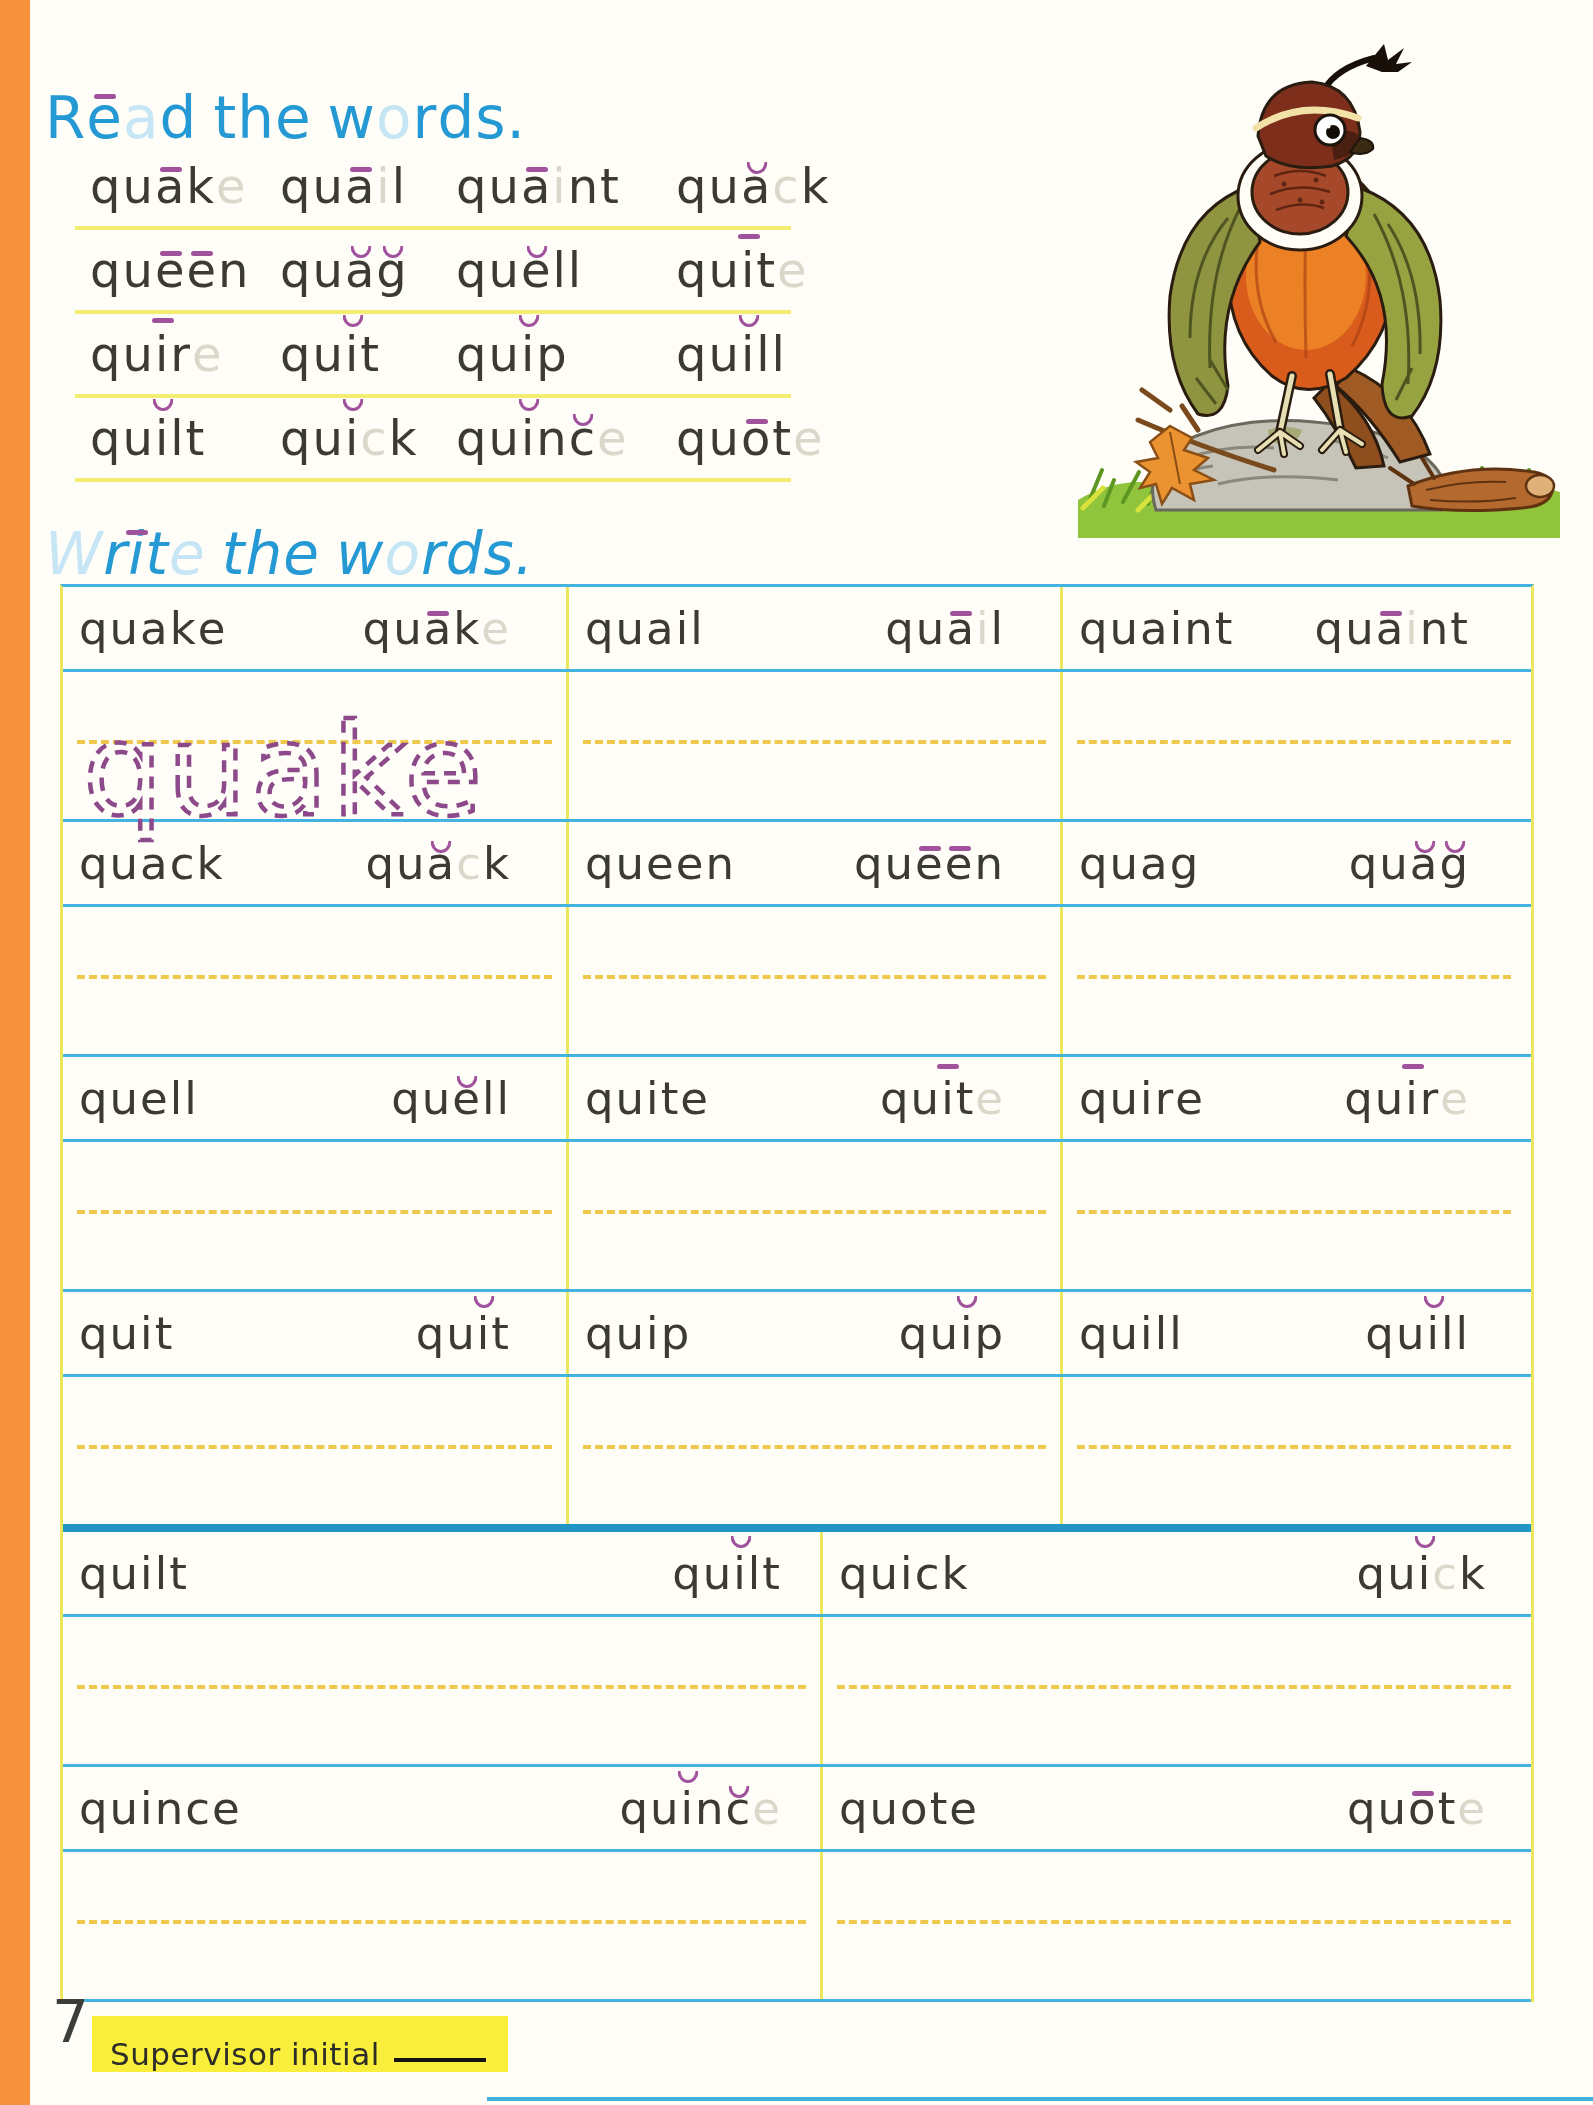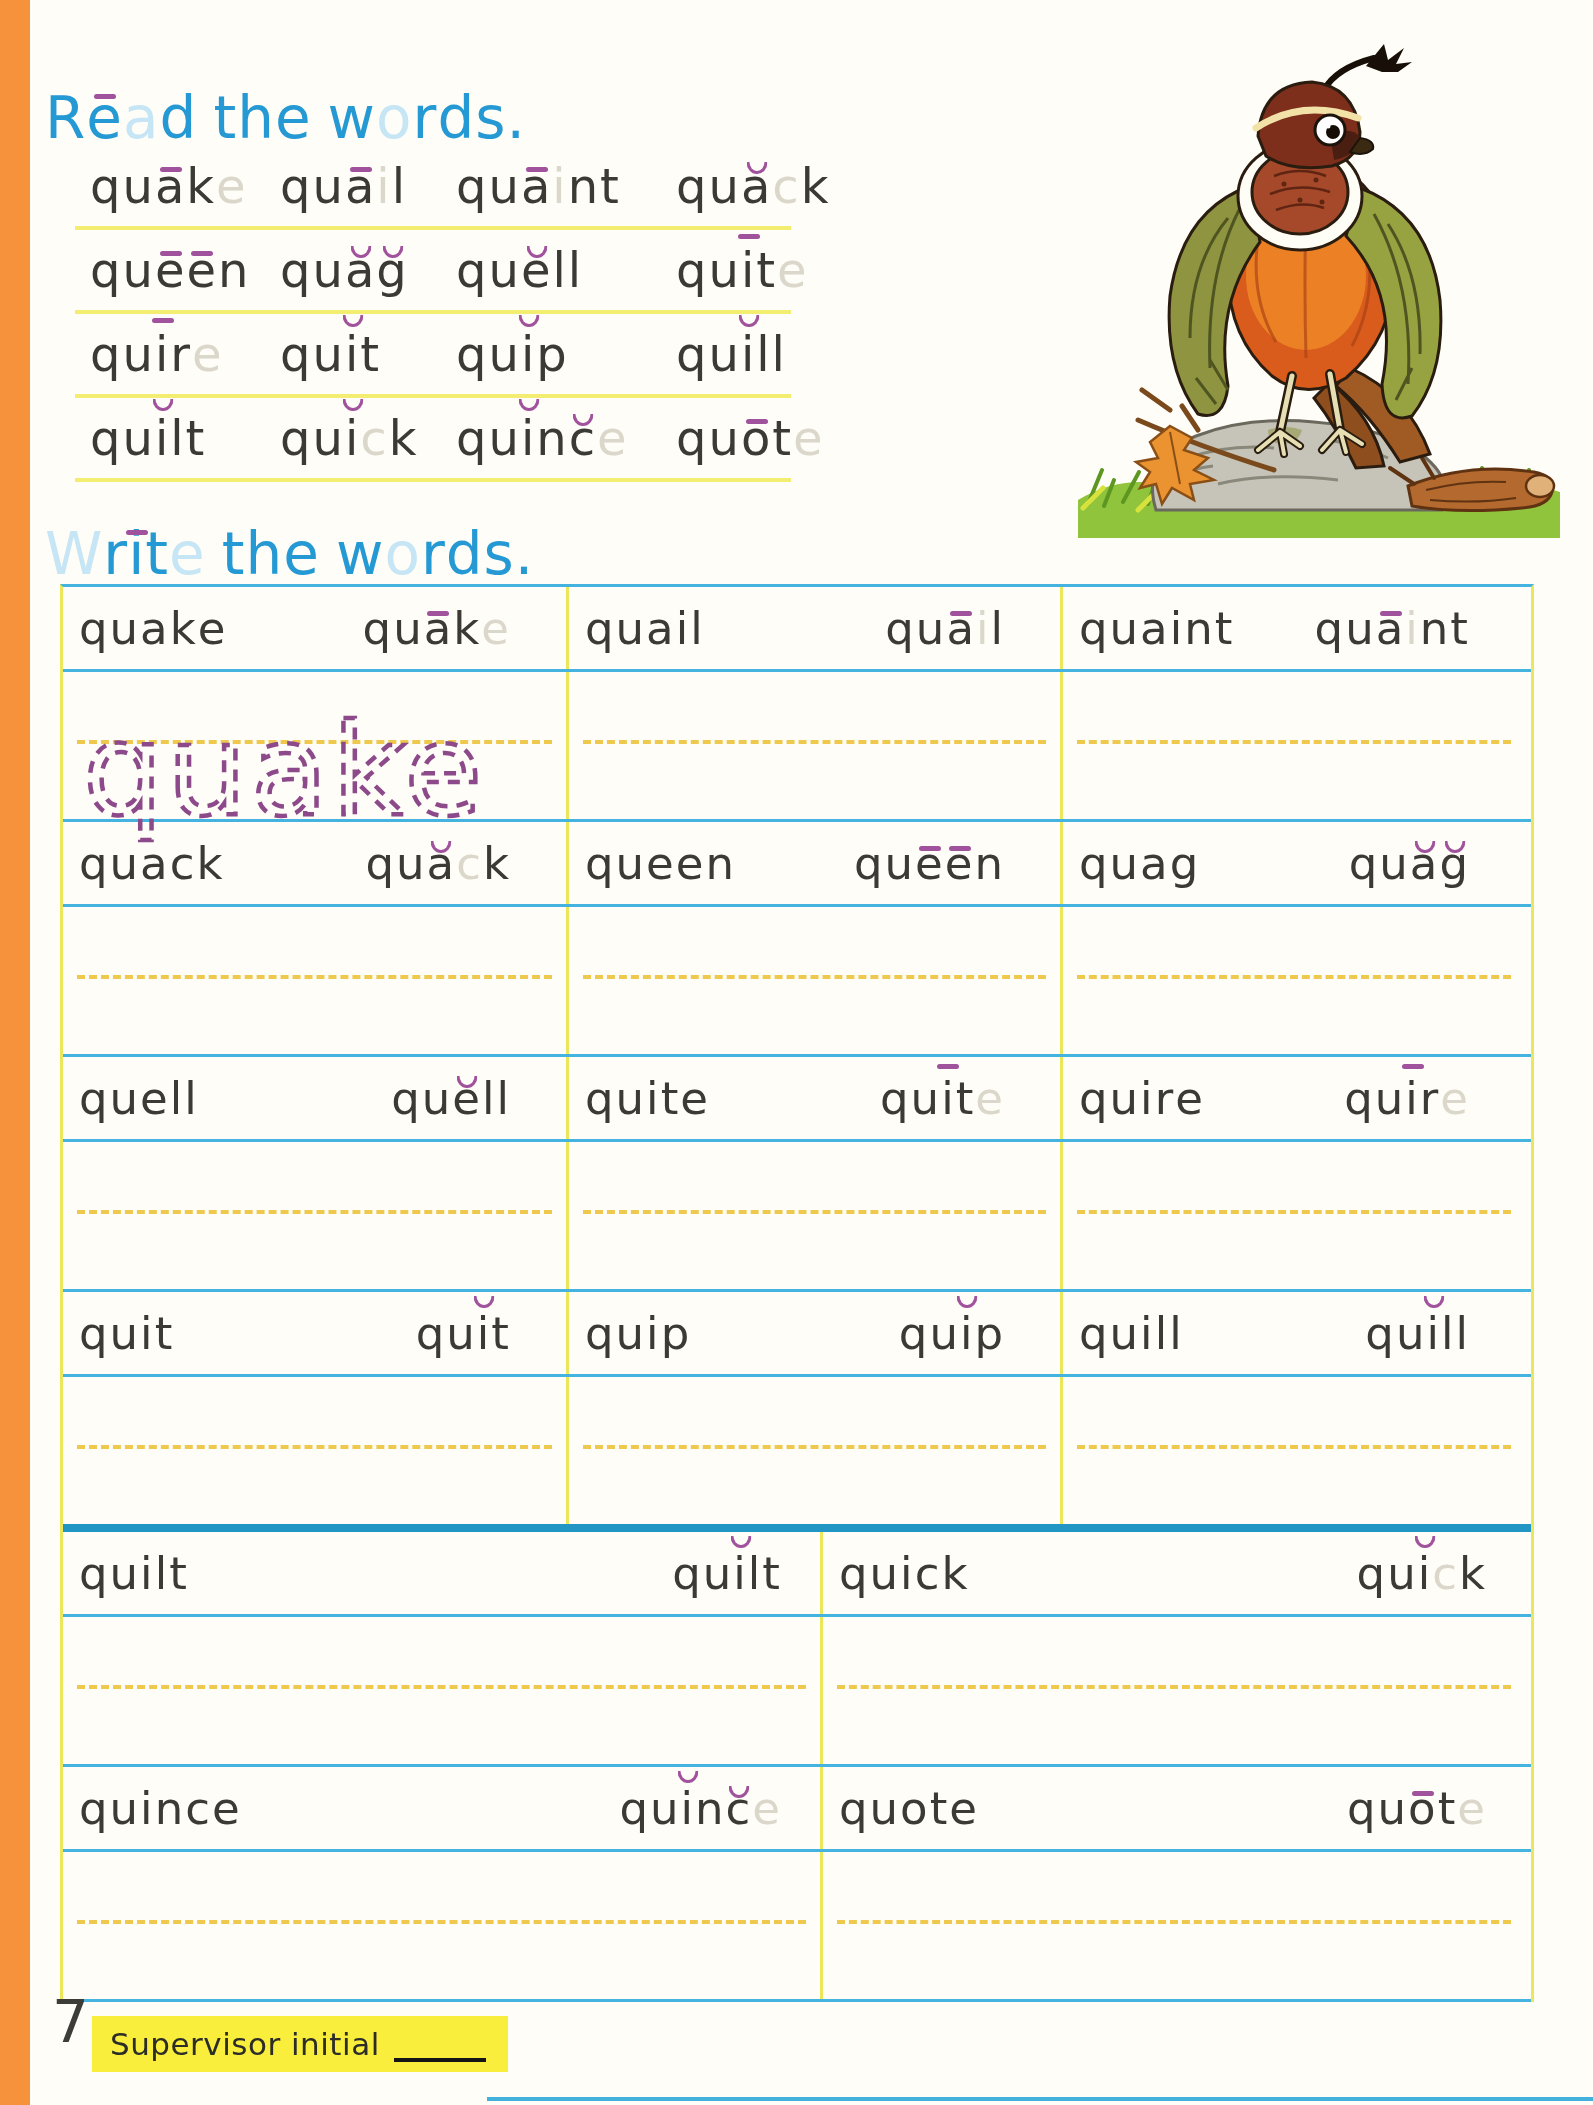--- a/index.html
+++ b/index.html
@@ -8,21 +8,21 @@
     background:#fffdf7;overflow:hidden;
     font-family:"DejaVu Sans","Liberation Sans",sans-serif;
   }
   .strip{position:absolute;left:0;top:0;width:30px;height:100%;background:#f6923c;}
 
   
   .heading{position:absolute;font-size:58px;letter-spacing:1px;color:#2599d3;white-space:nowrap;}
   .heading .glyph{color:#2599d3;}
   .heading .glyph.h-ghost{color:#c6e6f5;}
   #read-heading{left:45px;top:84px;}
-  #write-heading{left:45px;top:520px;}
+  #write-heading{left:45px;top:520px;font-style:italic;}
 
   
   .word{white-space:nowrap;color:#3b3a34;letter-spacing:2px;line-height:1;}
   .glyph{position:relative;display:inline-block;line-height:1;}
   .glyph.sp{width:16px;}
   .glyph.ghost{color:#dbd8cb;}
   .mk{position:absolute;left:50%;transform:translateX(-50%);}
   .mk-mac{top:5px;width:22px;height:5px;background:#a1529c;border-radius:3px;}
   .mk-brv{top:0px;width:15px;height:9px;border:3.5px solid #a1529c;border-top:none;
           border-bottom-left-radius:12px 14px;border-bottom-right-radius:12px 14px;}
@@ -63,21 +63,21 @@
     fill:none;stroke:#8d4a8b;stroke-width:4.5px;letter-spacing:4px;
   }
 
   
   #quail{position:absolute;left:1078px;top:38px;}
 
   
   #page-number{position:absolute;left:52px;top:1988px;font-size:58px;color:#3c3c38;}
   #supervisor{
     position:absolute;left:92px;top:2016px;height:56px;
-    display:inline-flex;align-items:center;padding:0 22px 0 18px;background:#f8ee3b;
+    display:inline-flex;align-items:flex-end;padding:0 22px 0 18px;background:#f8ee3b;
     font-size:31px;color:#2c2c28;letter-spacing:0.5px;
   }
   #supervisor .blank{
     display:inline-block;width:92px;height:4px;background:#151515;
     margin-left:14px;align-self:flex-end;margin-bottom:10px;
   }
   #bottom-rule{position:absolute;left:487px;right:0;top:2097px;height:4px;background:#42b1dc;}
 </style>
 </head>
 <body>

